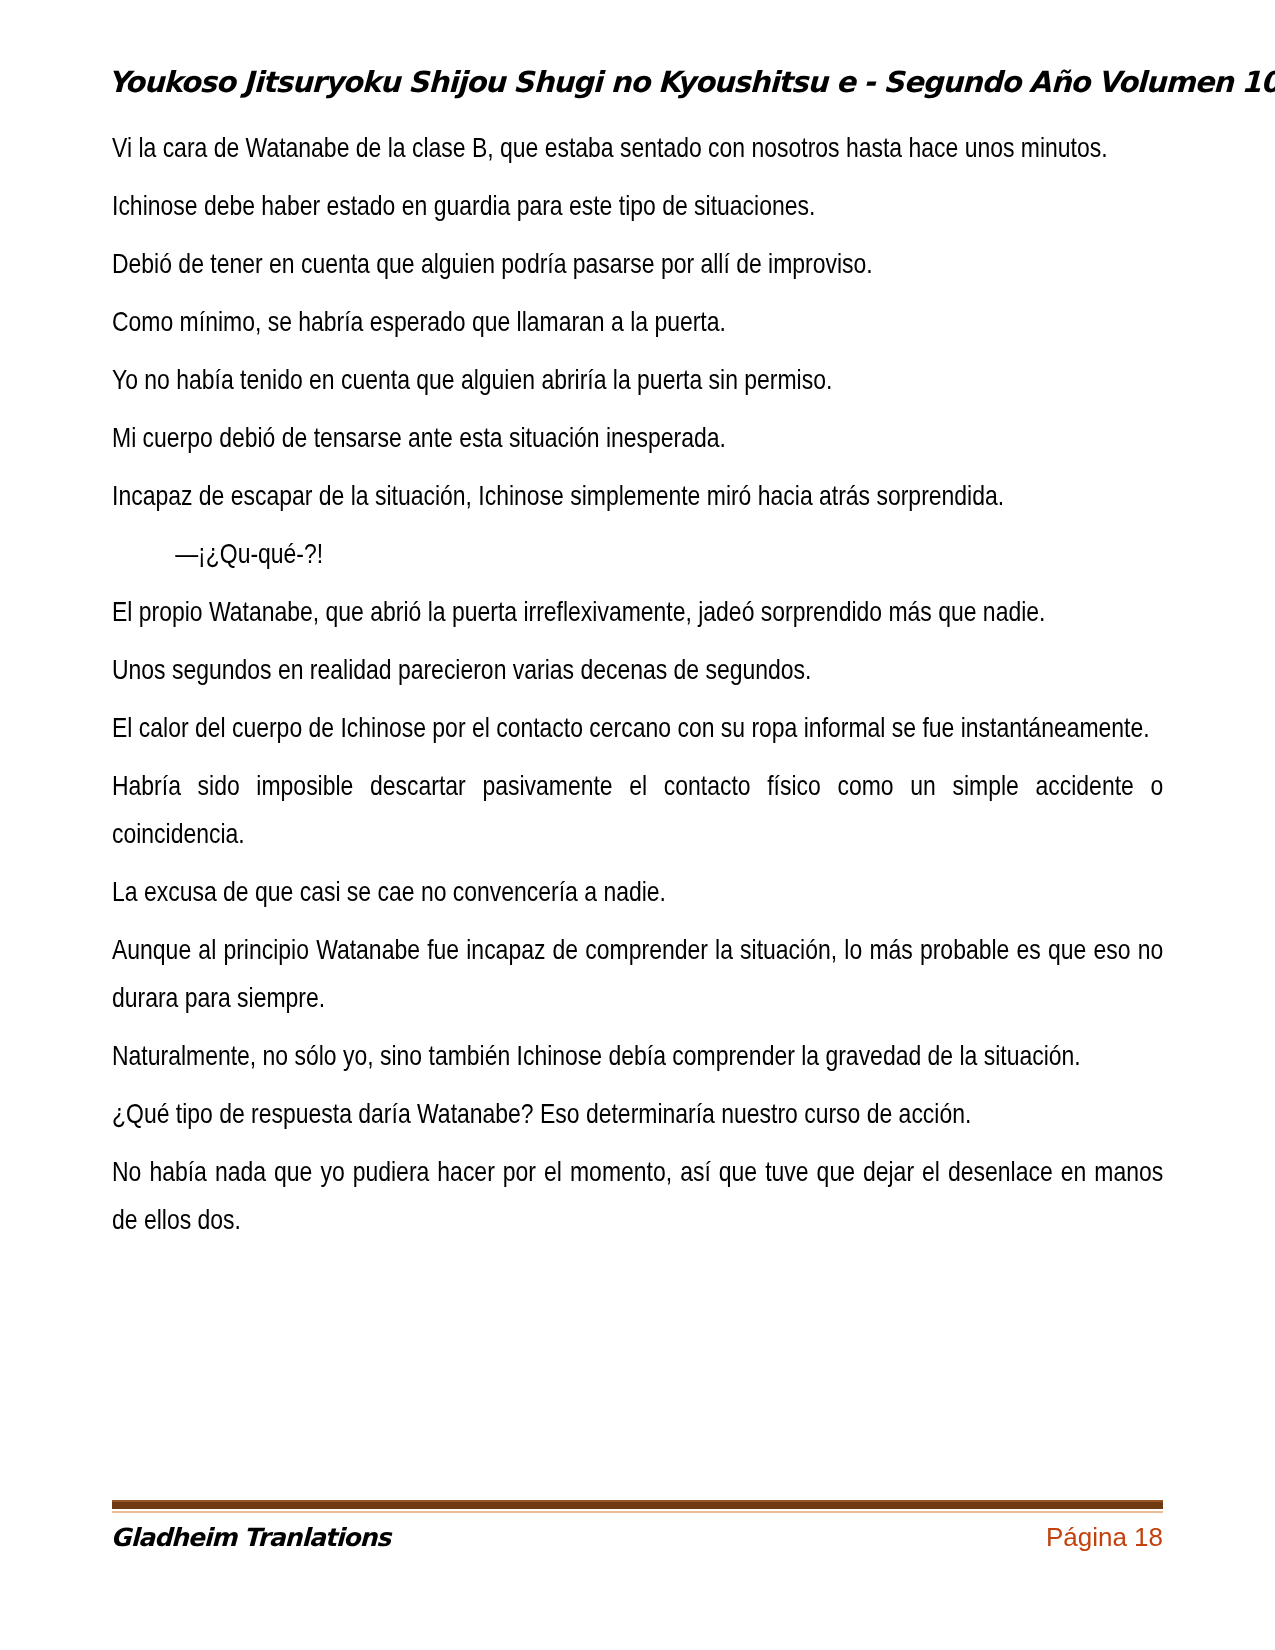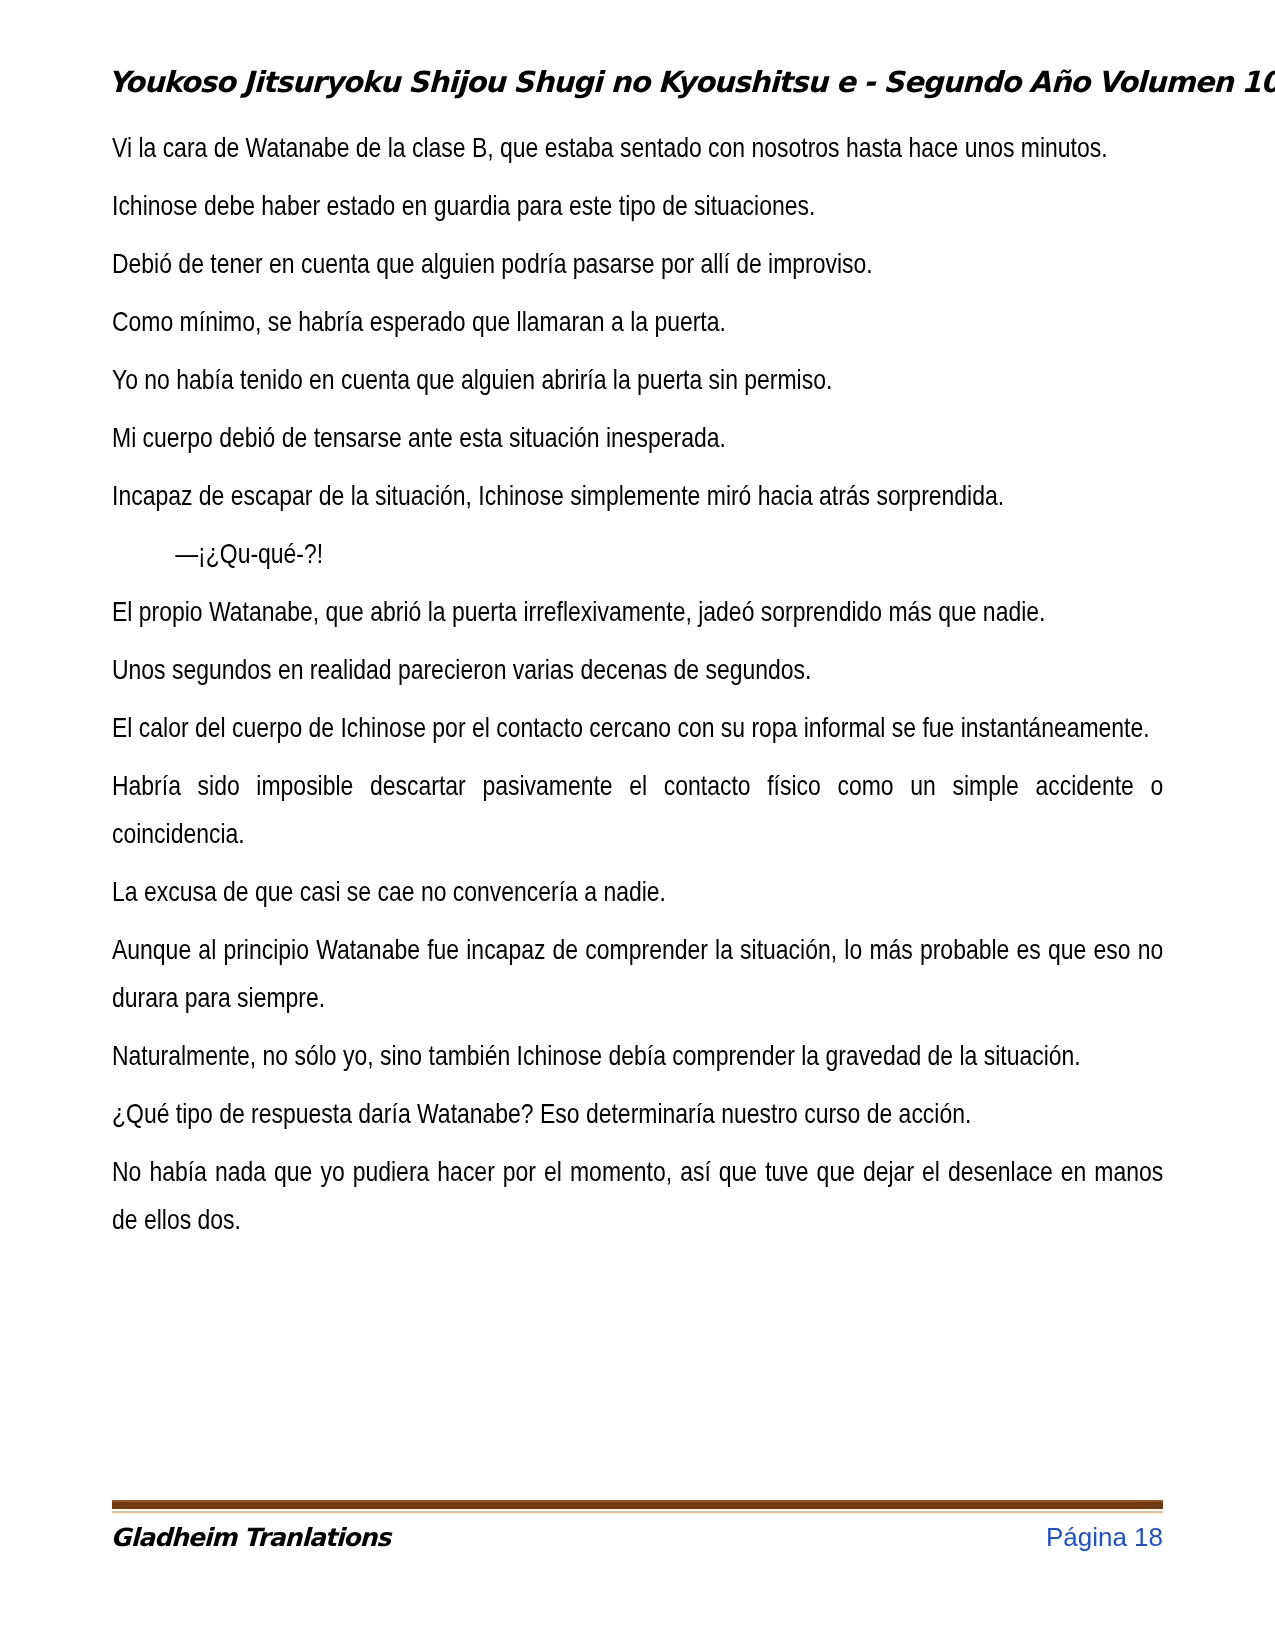--- a/index.html
+++ b/index.html
@@ -115,16 +115,16 @@
 
   <div class="rule">
     <div class="r-top" style="background: rgb(154, 85, 38);"></div>
     <div class="r-main" style="background: rgb(111, 58, 18);"></div>
     <div class="r-gap"></div>
     <div class="r-bottom" style="background: rgb(236, 188, 146);"></div>
   </div>
 
   <div class="footer-row">
     <div class="footer-brand">Gladheim Tranlations</div>
-    <div class="footer-page" style="color: #1d4ed8;">Página 18</div>
+    <div class="footer-page" style="color: #c2410c;">Página 18</div>
   </div>
 
 </div>
 
 </body></html>

